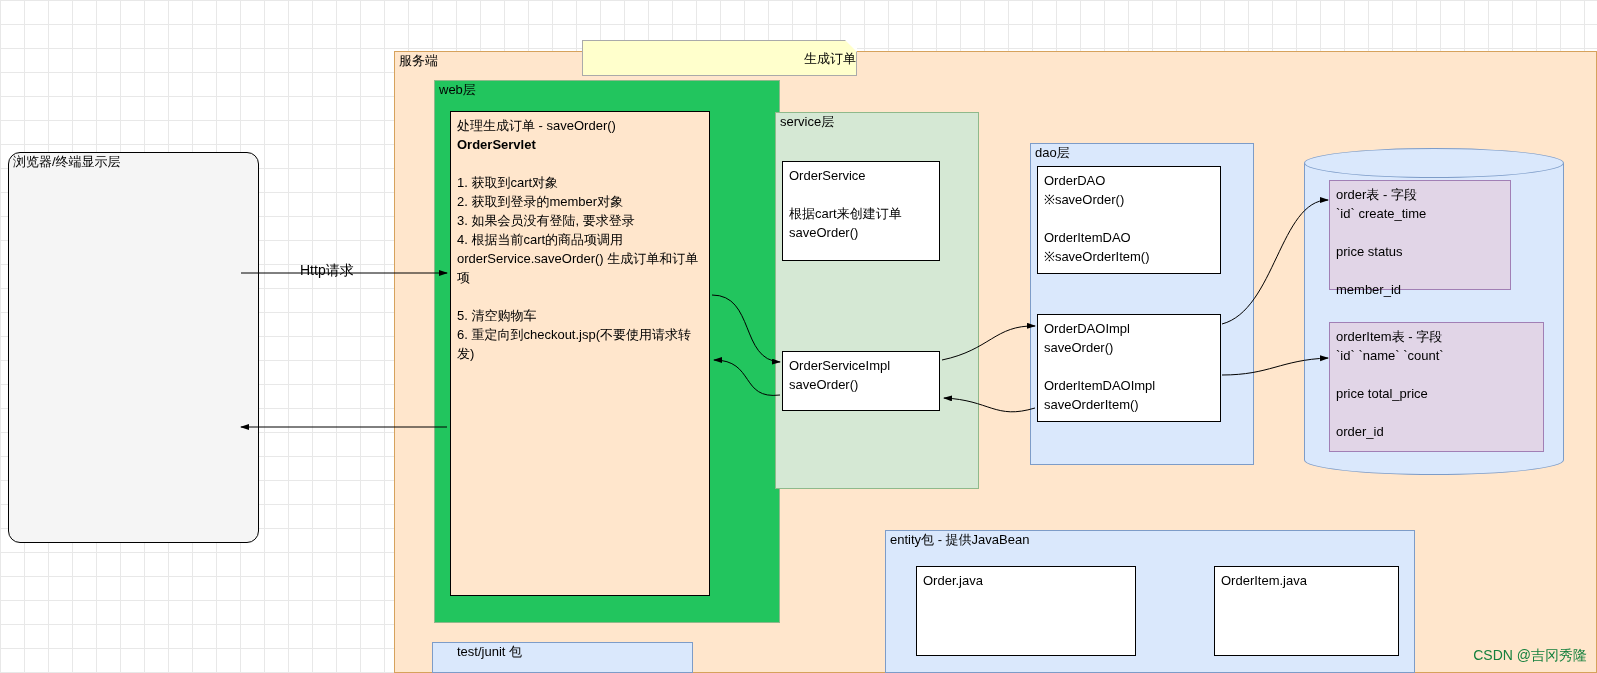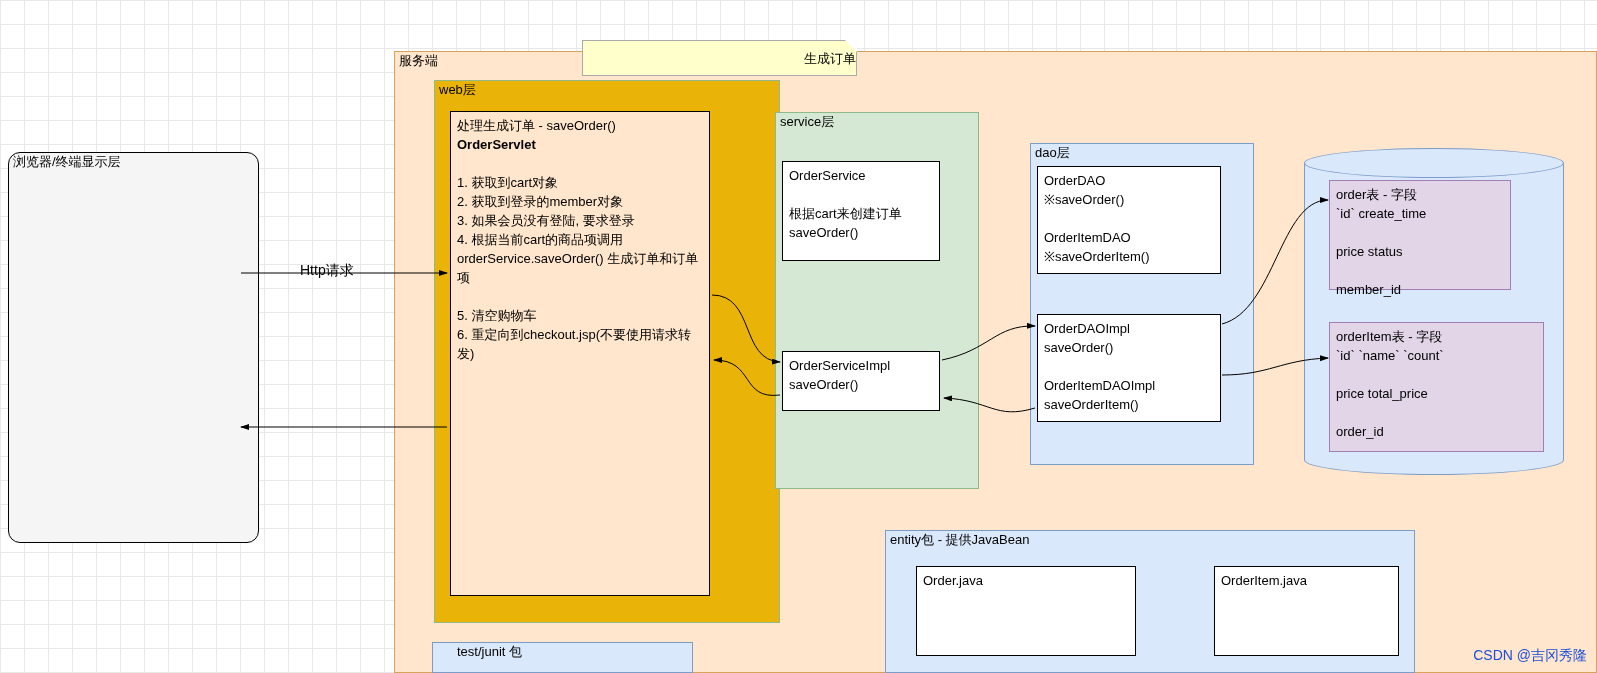--- a/index.html
+++ b/index.html
@@ -38,40 +38,40 @@
     .title-note::after {
       content: '';
       position: absolute;
       right: -1px; top: -1px;
       border-top: 12px solid #fff;
       border-left: 12px solid transparent;
     }
     .svg-conn { position: absolute; inset:0; width:1597px; height:673px; z-index: 6; pointer-events:none; }
     .browser-layer { left: 8px; top: 152px; width: 251px; height: 391px; background: #f5f5f5; border-radius: 12px; }
     .server-layer { left: 394px; top: 51px; width: 1203px; height: 622px; background: #ffe6cc; border-color:#d6a25c; }
-    .web-layer { left: 434px; top: 80px; width: 346px; height: 543px; background: #eab308; border-color:#8fb98b; }
+    .web-layer { left: 434px; top: 80px; width: 346px; height: 543px; background: #22c55e; border-color:#8fb98b; }
     .service-layer { left: 775px; top: 112px; width: 204px; height: 377px; background: #d5e8d4; border-color:#8fb98b; }
     .dao-layer { left: 1030px; top: 143px; width: 224px; height: 322px; background: #dae8fc; border-color:#7d9cc8; }
     .entity-layer { left: 885px; top: 530px; width: 530px; height: 143px; background: #dae8fc; border-color:#7d9cc8; }
     .test-layer { left: 432px; top: 642px; width: 261px; height: 31px; background: #dae8fc; border-color:#7d9cc8;padding-left:20px; }
     .db-cylinder {
       position: absolute;
       left: 1304px; top: 148px;
       width: 260px; height: 327px;
       z-index: 5;
     }
     .cyl-body {
       position: absolute; left:0; top:15px; width:260px; height:297px;
       background:#dae8fc;
       border-left:1px solid #7d9cc8; border-right:1px solid #7d9cc8;
     }
     .cyl-top { position:absolute; left:0; top:0; width:260px; height:30px; border:1px solid #7d9cc8; border-radius:50%; background:#dae8fc; z-index:1;}
     .cyl-bot { position:absolute; left:0; bottom:0; width:260px; height:30px; border:1px solid #7d9cc8; border-radius:50%; background:#dae8fc;}
     .purple { background: #e1d5e7; border-color:#a17fb5; }
-    .watermark { position:absolute; right:10px; bottom:8px; color:#1d4ed8; font-size:14px; z-index:10;}
+    .watermark { position:absolute; right:10px; bottom:8px; color:#15803d; font-size:14px; z-index:10;}
     .http-label { position:absolute; left:300px; top:262px; background:transparent; z-index:7; font-size:14px;}
     svg.arrows { z-index: 7; }
   </style>
 </head>
 <body>
 
 <div class="grid"></div>
 
 <div class="title-note">生成订单</div>
 

